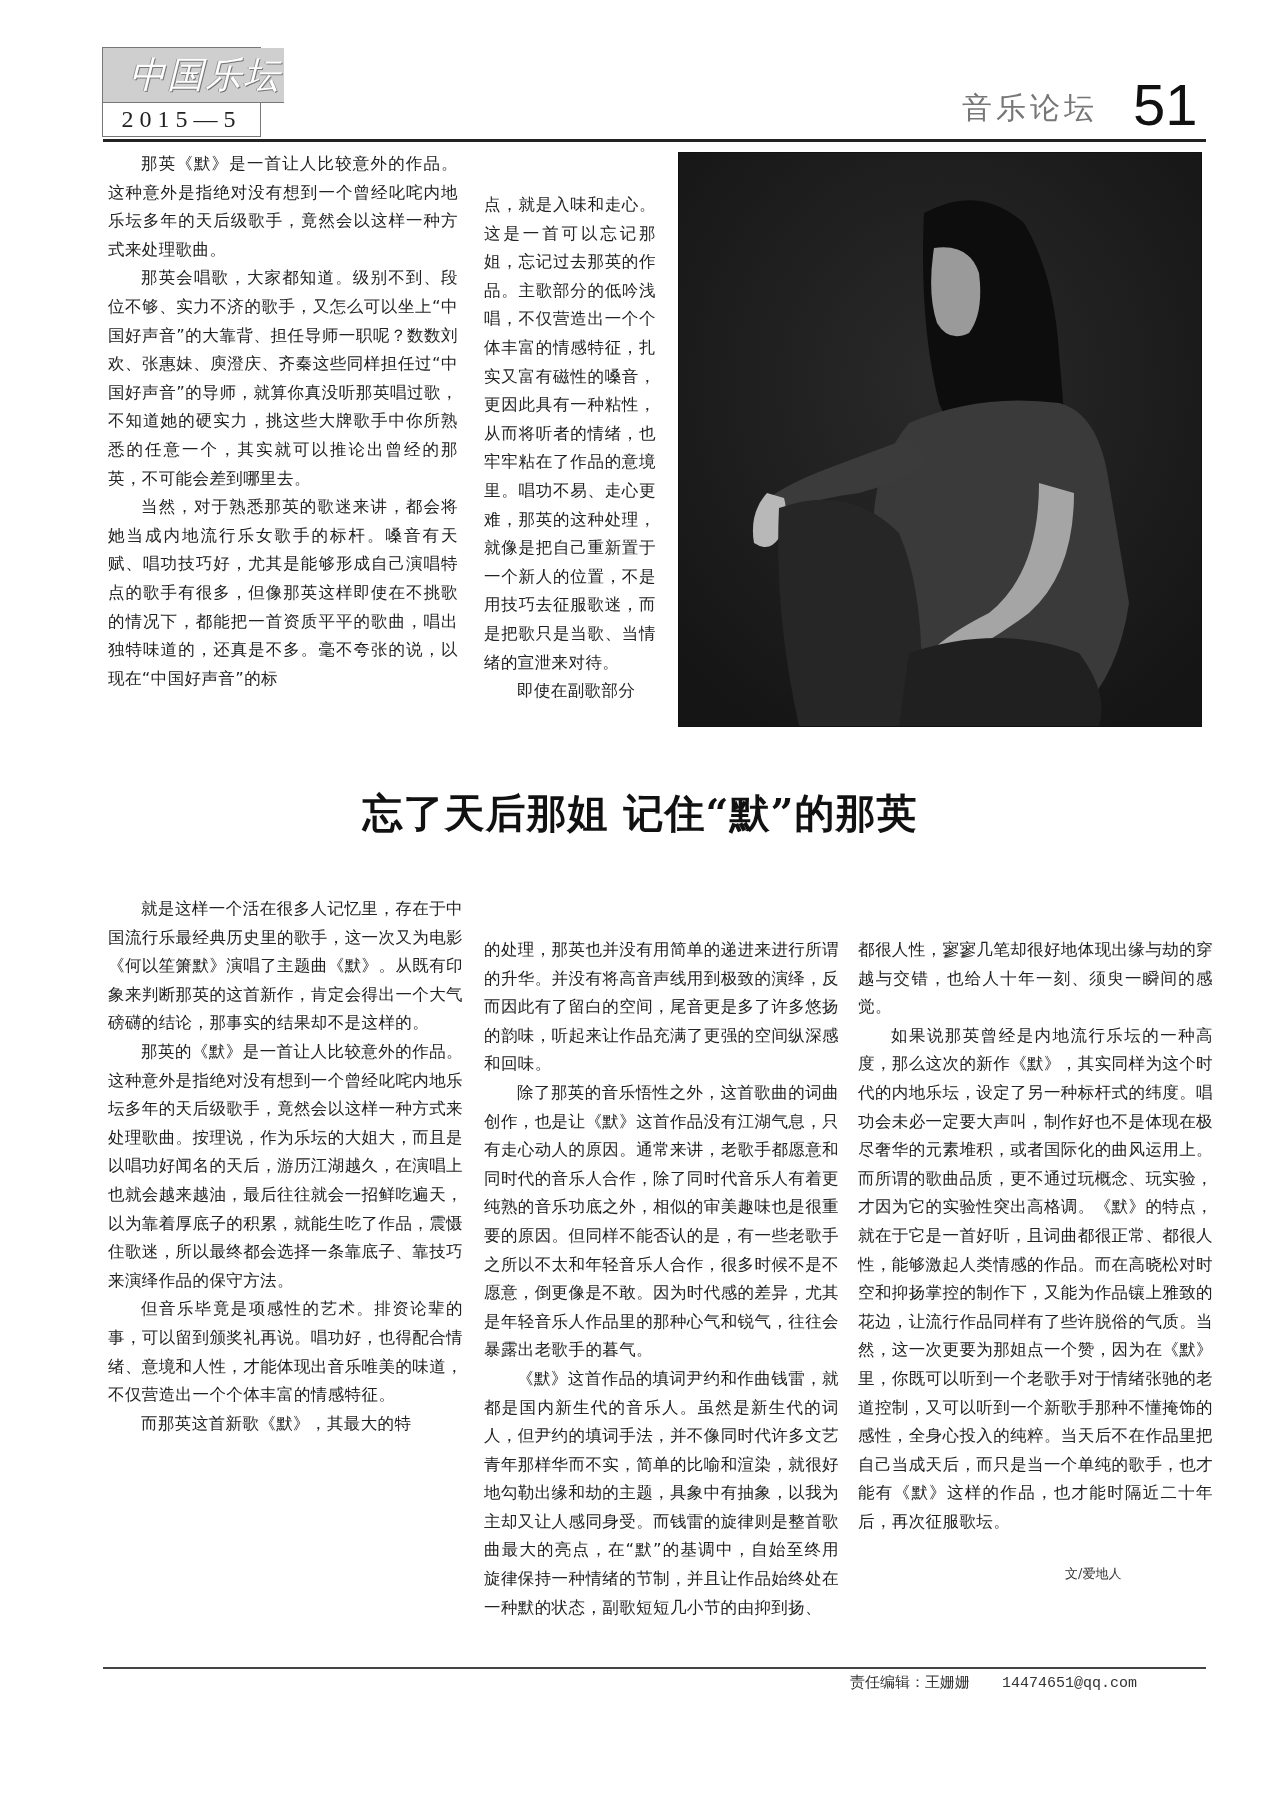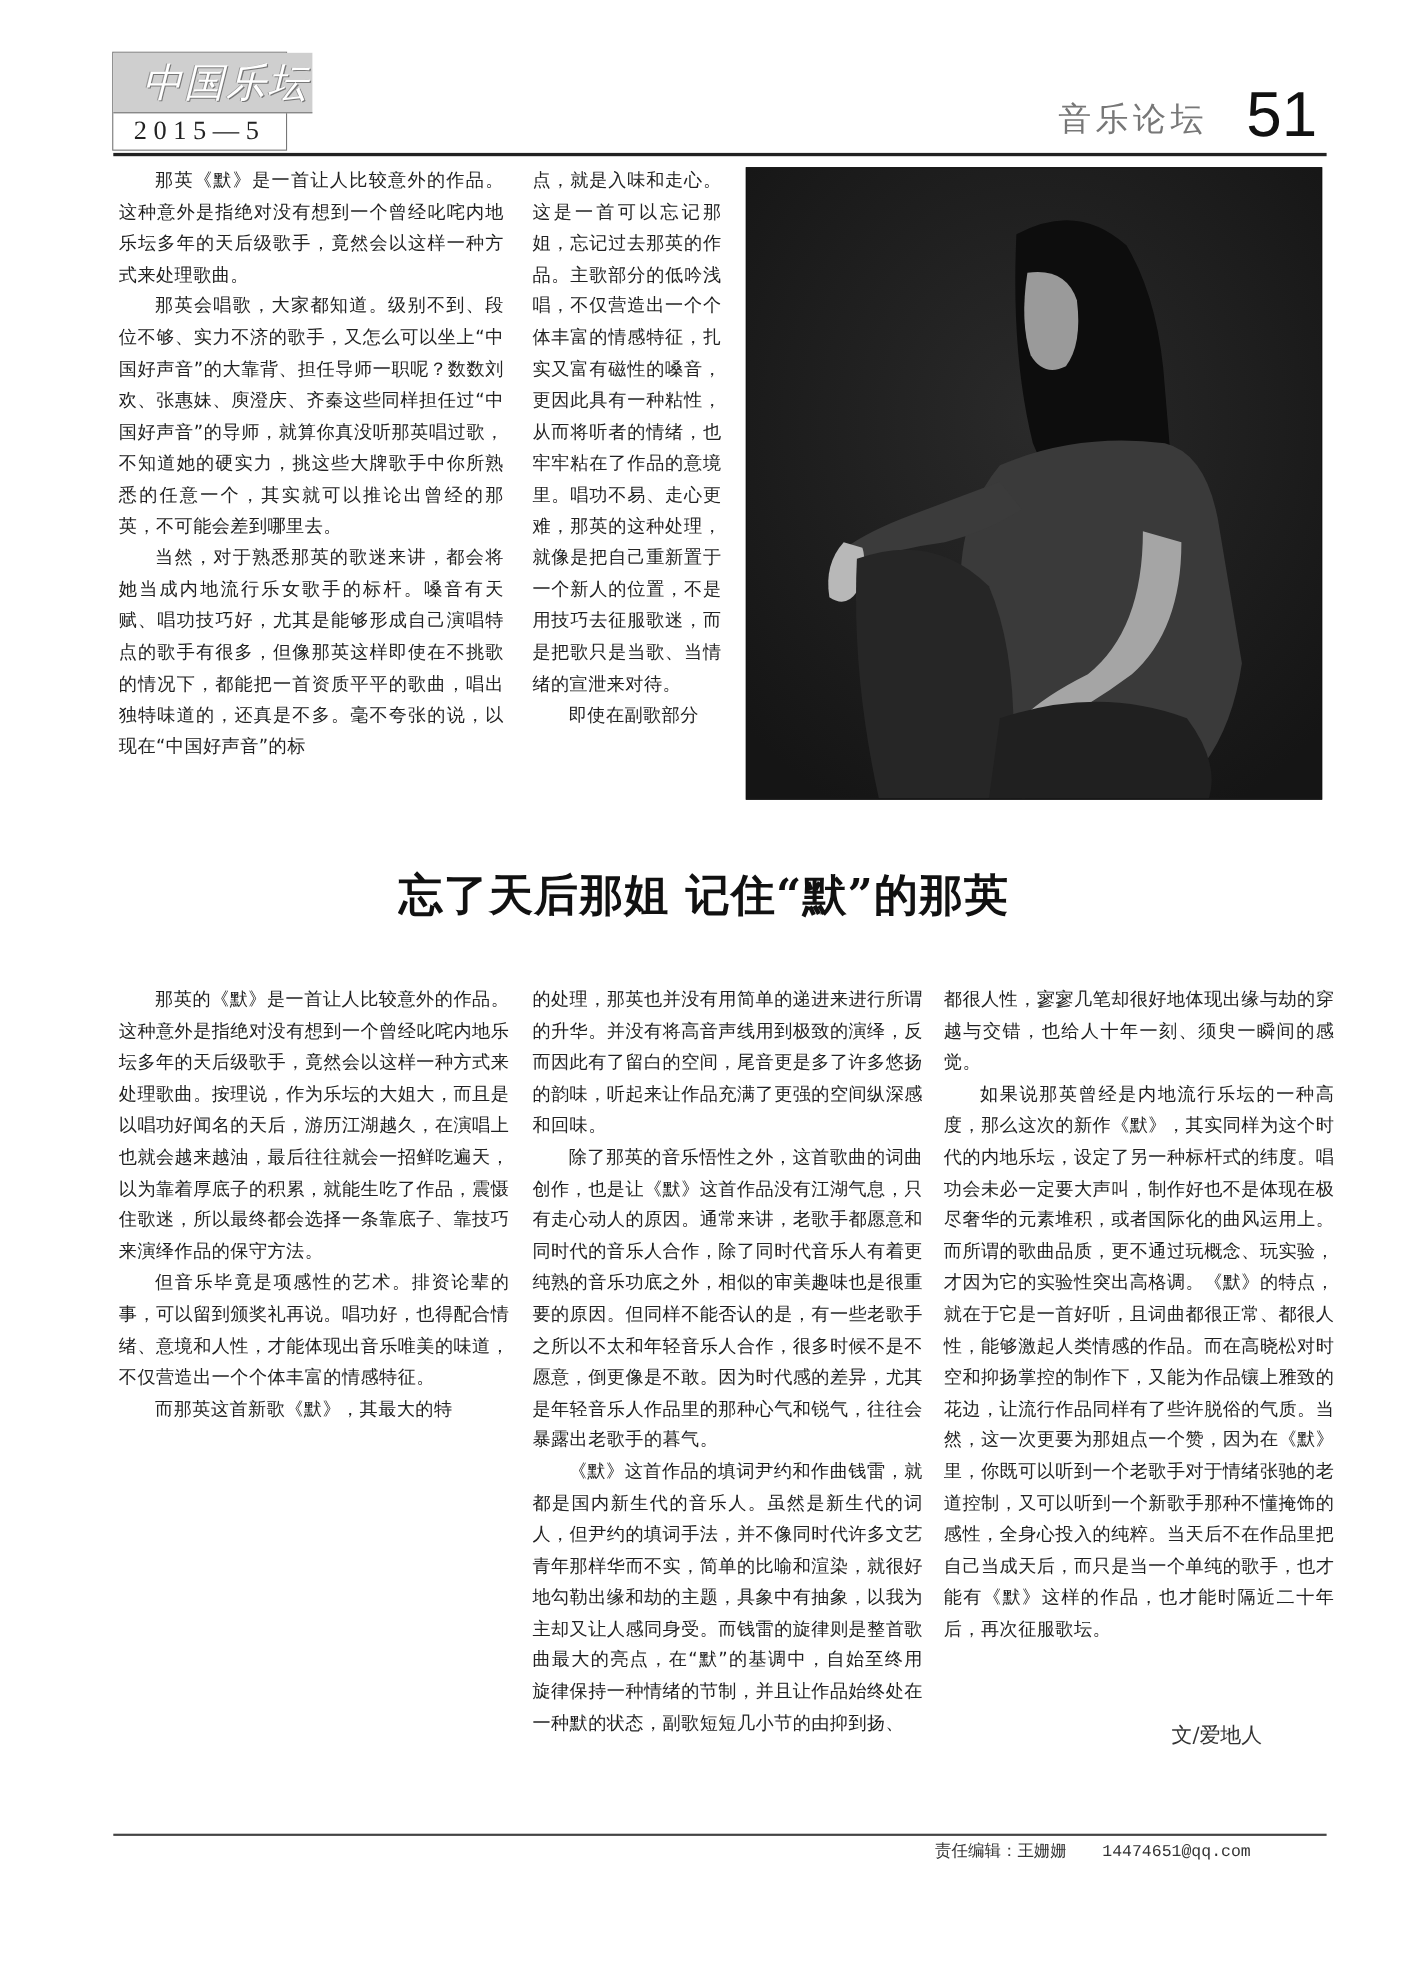--- a/index.html
+++ b/index.html
@@ -15,35 +15,35 @@
                 letter-spacing: 2px; text-shadow: 1px 1px 0 #777, -1px 0 0 #999; padding-left: 24px; }
   .logo-issue { position: absolute; left: 0; top: 55px; width: 157px; height: 33px; display: flex; align-items: center;
                 justify-content: center; font-family: "Liberation Serif", serif; font-size: 24px; letter-spacing: 6px; color: #222; }
   .section-name { left: 962px; top: 88px; font-family: "DejaVu Serif", serif; font-size: 30px; color: #777; letter-spacing: 4px; }
   .page-num { left: 1133px; top: 76px; font-family: "Liberation Sans", sans-serif; font-size: 58px; color: #111; line-height: 1; }
   .rule-top { left: 103px; top: 139px; width: 1103px; height: 3px; background: #222; }
 
   
   .col { font-size: 16.5px; line-height: 28.6px; color: #222; text-align: justify; letter-spacing: 0.4px; }
   .col p { margin: 0; text-indent: 2em; }
-  .col p.noindent { text-indent: 0; }
+  .col p.noindent { text-indent: 0; margin-top: 41px; }
   .col-a { left: 108px; top: 150px; width: 350px; }
   .col-b { left: 484px; top: 150px; width: 172px; }
   .col-c { left: 108px; top: 895px; width: 355px; }
   .col-d { left: 484px; top: 895px; width: 355px; }
   .col-e { left: 858px; top: 895px; width: 355px; }
 
   
   .photo { left: 678px; top: 152px; width: 522px; height: 573px; background: #1c1c1c; overflow: hidden; border: 1px solid #111; }
 
   
   .headline { left: 0; top: 786px; width: 1280px; text-align: center; font-family: "DejaVu Serif", serif;
               font-weight: bold; font-size: 40px; color: #111; letter-spacing: 1px; }
 
-  .byline { left: 1065px; top: 1565px; font-size: 19px; color: #333; font-family: "DejaVu Serif", serif; }
+  .byline { left: 1065px; top: 1565px; font-size: 13px; color: #333; font-family: "DejaVu Serif", serif; }
 
   .rule-bottom { left: 103px; top: 1667px; width: 1103px; height: 2px; background: #444; }
   .footer { left: 850px; top: 1673px; font-family: "Liberation Mono", monospace; font-size: 15px; color: #333; }
 </style>
 </head>
 <body>
 
 <div class="abs logo-box">
   <div class="logo-title">中国乐坛</div>
   <div class="logo-issue">2015—5</div>
@@ -86,20 +86,21 @@
 
     <path d="M360 330 Q360 420 310 460 Q270 480 250 500 L260 515 Q310 490 350 460 Q395 420 395 340 Z" fill="#a5a5a5"></path>
 
     <path d="M230 500 Q320 470 400 500 Q430 540 420 573 L220 573 Z" fill="#202020"></path>
   </svg>
 </div>
 
 <div class="abs headline">忘了天后那姐 记住“默”的那英</div>
 
 <div class="abs col col-c">
+  <p>就是这样一个活在很多人记忆里，存在于中国流行乐最经典历史里的歌手，这一次又为电影《何以笙箫默》演唱了主题曲《默》。从既有印象来判断那英的这首新作，肯定会得出一个大气磅礴的结论，那事实的结果却不是这样的。</p>
   <p>那英的《默》是一首让人比较意外的作品。这种意外是指绝对没有想到一个曾经叱咤内地乐坛多年的天后级歌手，竟然会以这样一种方式来处理歌曲。按理说，作为乐坛的大姐大，而且是以唱功好闻名的天后，游历江湖越久，在演唱上也就会越来越油，最后往往就会一招鲜吃遍天，以为靠着厚底子的积累，就能生吃了作品，震慑住歌迷，所以最终都会选择一条靠底子、靠技巧来演绎作品的保守方法。</p>
   <p>但音乐毕竟是项感性的艺术。排资论辈的事，可以留到颁奖礼再说。唱功好，也得配合情绪、意境和人性，才能体现出音乐唯美的味道，不仅营造出一个个体丰富的情感特征。</p>
   <p>而那英这首新歌《默》，其最大的特</p>
 </div>
 
 <div class="abs col col-d">
   <p class="noindent">的处理，那英也并没有用简单的递进来进行所谓的升华。并没有将高音声线用到极致的演绎，反而因此有了留白的空间，尾音更是多了许多悠扬的韵味，听起来让作品充满了更强的空间纵深感和回味。</p>
   <p>除了那英的音乐悟性之外，这首歌曲的词曲创作，也是让《默》这首作品没有江湖气息，只有走心动人的原因。通常来讲，老歌手都愿意和同时代的音乐人合作，除了同时代音乐人有着更纯熟的音乐功底之外，相似的审美趣味也是很重要的原因。但同样不能否认的是，有一些老歌手之所以不太和年轻音乐人合作，很多时候不是不愿意，倒更像是不敢。因为时代感的差异，尤其是年轻音乐人作品里的那种心气和锐气，往往会暴露出老歌手的暮气。</p>
   <p>《默》这首作品的填词尹约和作曲钱雷，就都是国内新生代的音乐人。虽然是新生代的词人，但尹约的填词手法，并不像同时代许多文艺青年那样华而不实，简单的比喻和渲染，就很好地勾勒出缘和劫的主题，具象中有抽象，以我为主却又让人感同身受。而钱雷的旋律则是整首歌曲最大的亮点，在“默”的基调中，自始至终用旋律保持一种情绪的节制，并且让作品始终处在一种默的状态，副歌短短几小节的由抑到扬、</p>
 </div>

